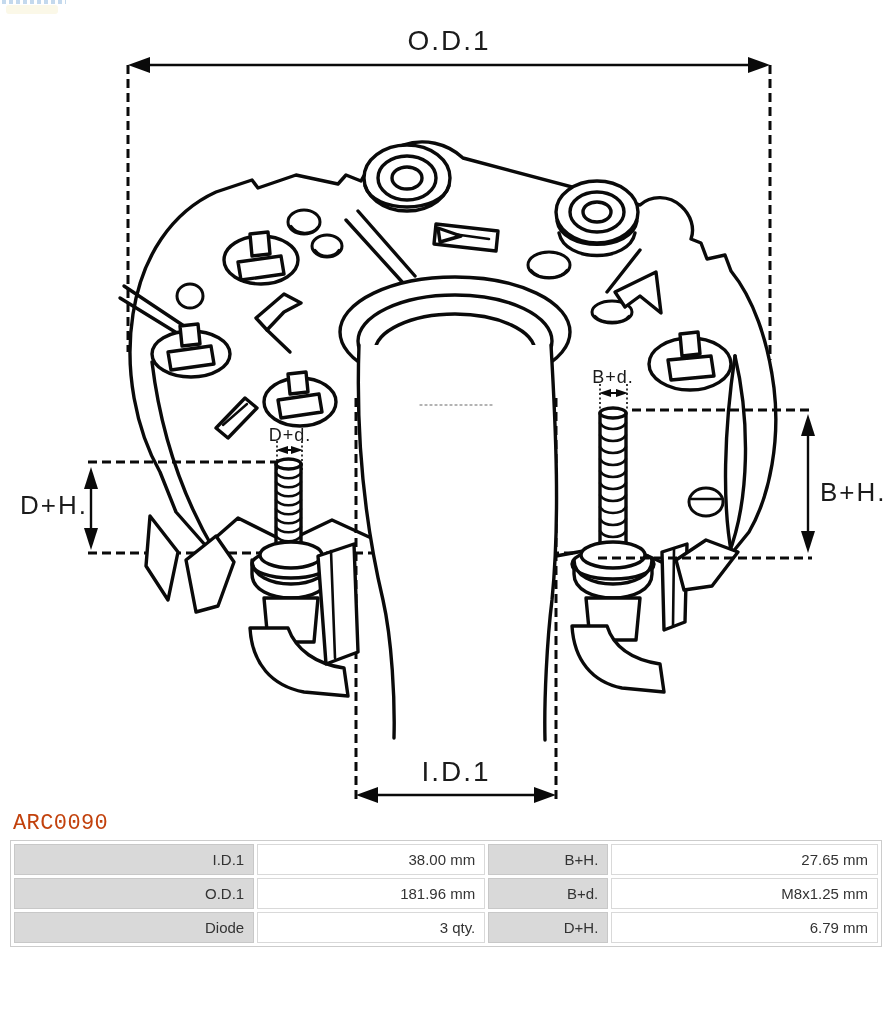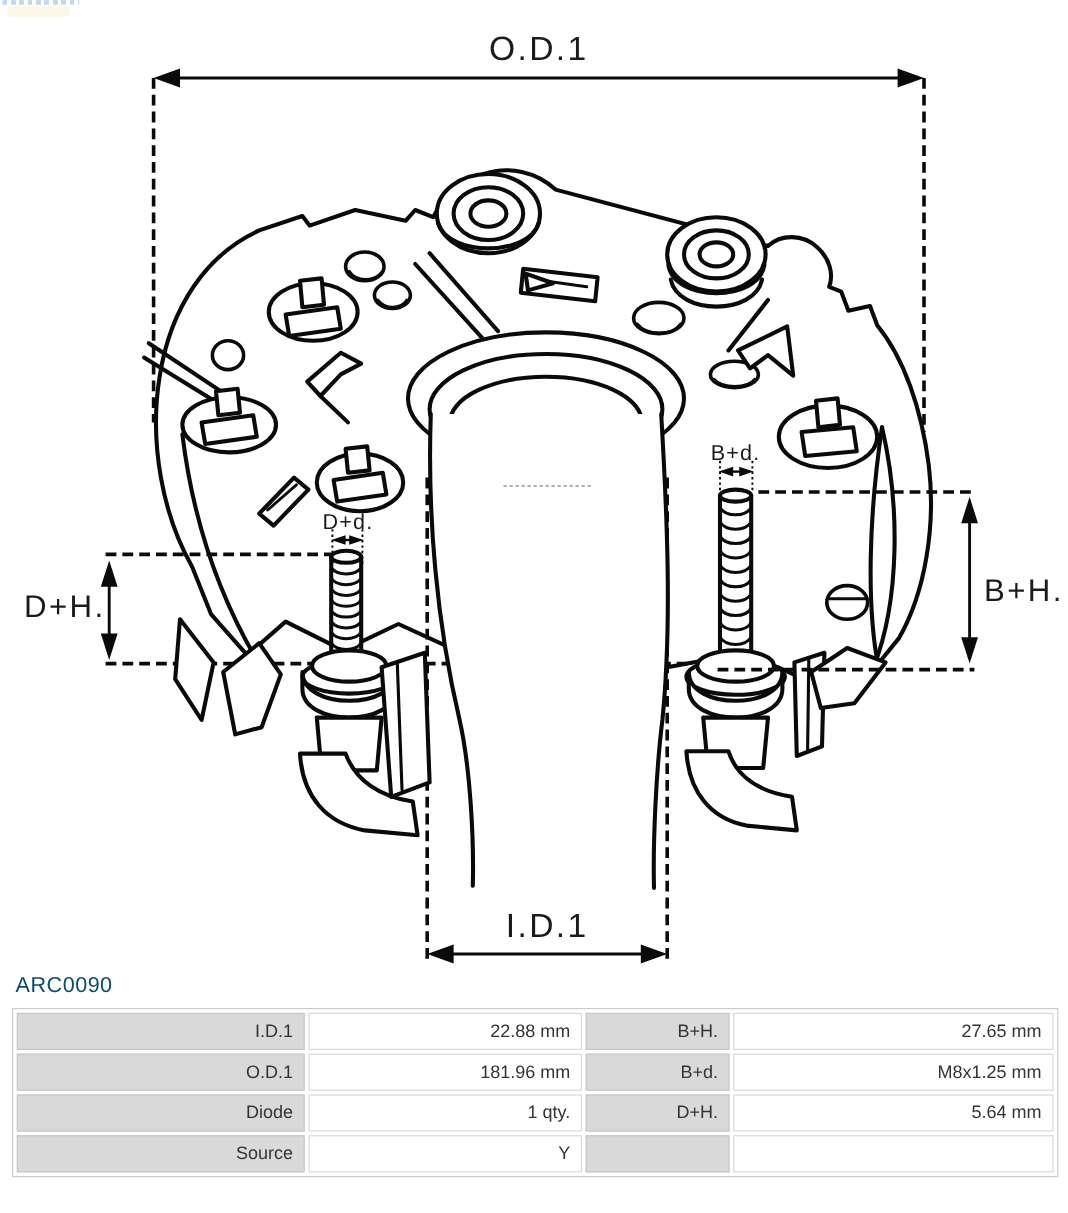--- a/index.html
+++ b/index.html
@@ -17,21 +17,21 @@
     background:#fbf8e8; border-radius:3px;
   }
   .diagram { position:absolute; top:0; left:0; }
   .dim-text {
     font-family:"Liberation Sans", sans-serif;
     fill:#1b1b1b; letter-spacing:2px; font-weight:400;
   }
   .dim-text-small { letter-spacing:1px; }
   .part-no {
     position:absolute; left:13px; top:811px;
-    font-size:18px; color:#0c4a6e; letter-spacing:.4px;
+    font-size:22px; color:#c2410c; letter-spacing:.4px;font-family:Liberation Mono, monospace;
   }
   table.spec {
     position:absolute; left:10px; top:840px;
     border-collapse:separate; border-spacing:3px;
     background:#fff; border:1px solid #ccc;
     table-layout:fixed; width:872px;
   }
   table.spec td {
     font-size:15px; color:#333; height:21px;
     padding:4px 9px 4px 4px; text-align:right;
@@ -260,36 +260,30 @@
 <table class="spec">
   <colgroup>
     <col style="width:236px">
       <col style="width:224px">
       <col style="width:118px">
       <col style="width:262px">
   </colgroup>
   <tbody>
     <tr>
       <td class="lab">I.D.1</td>
-      <td class="val">22.88 mm</td>
+      <td class="val">38.00 mm</td>
       <td class="lab">B+H.</td>
       <td class="val">27.65 mm</td>
     </tr>
     <tr>
       <td class="lab">O.D.1</td>
       <td class="val">181.96 mm</td>
       <td class="lab">B+d.</td>
       <td class="val">M8x1.25 mm</td>
     </tr>
     <tr>
       <td class="lab">Diode</td>
-      <td class="val">1 qty.</td>
+      <td class="val">3 qty.</td>
       <td class="lab">D+H.</td>
-      <td class="val">5.64 mm</td>
-    </tr>
-    <tr>
-      <td class="lab">Source</td>
-      <td class="val">Y</td>
-      <td class="lab"></td>
-      <td class="val"></td>
+      <td class="val">6.79 mm</td>
     </tr>
   </tbody>
 </table>
 
 </body></html>

